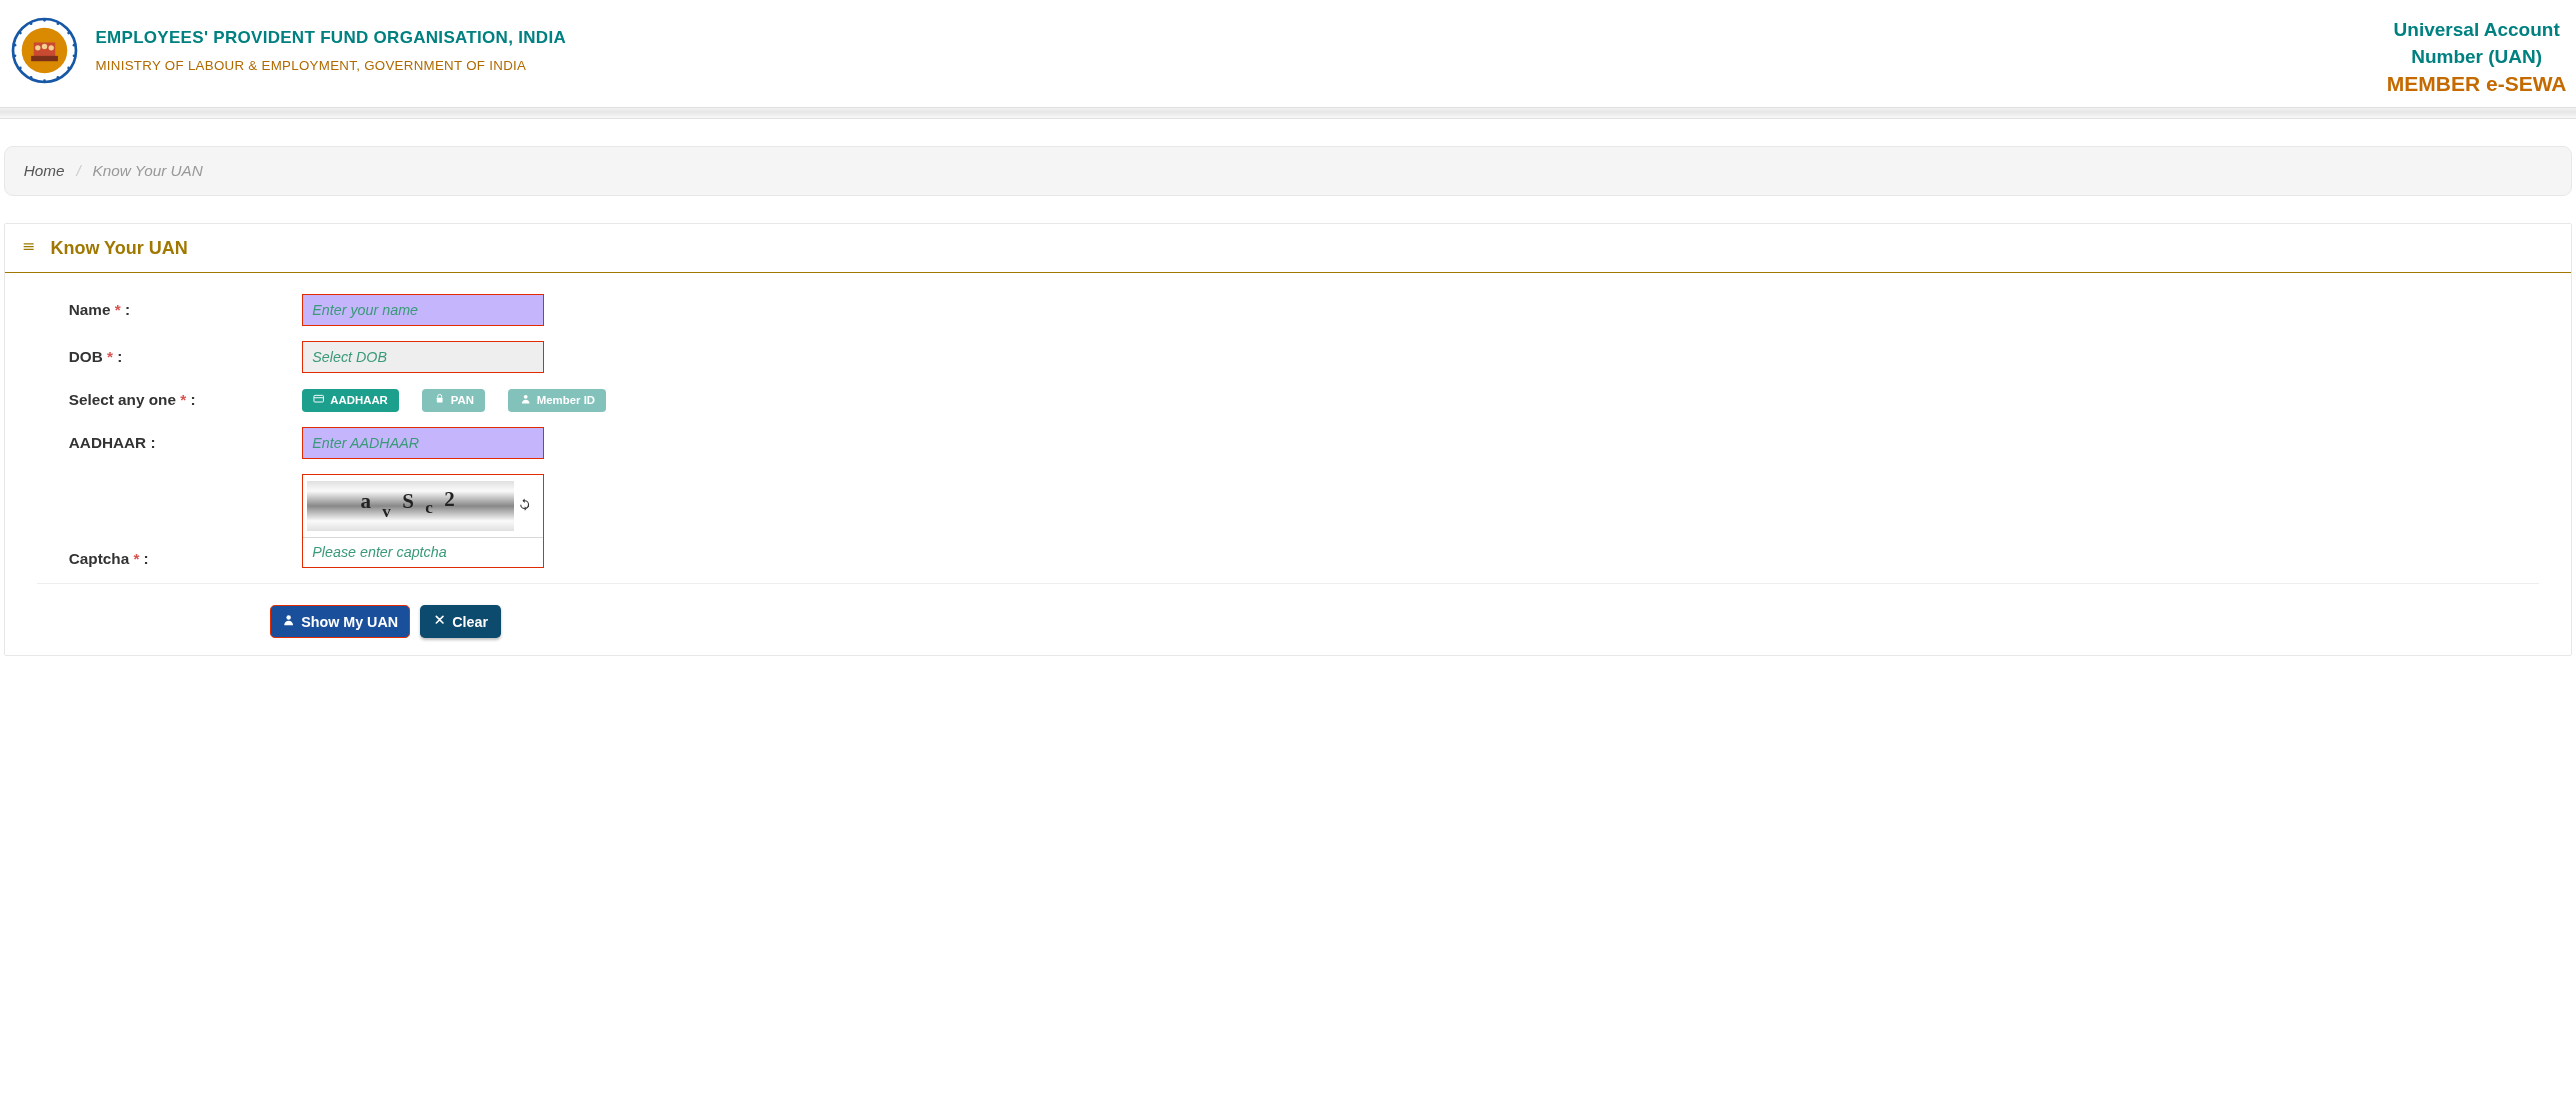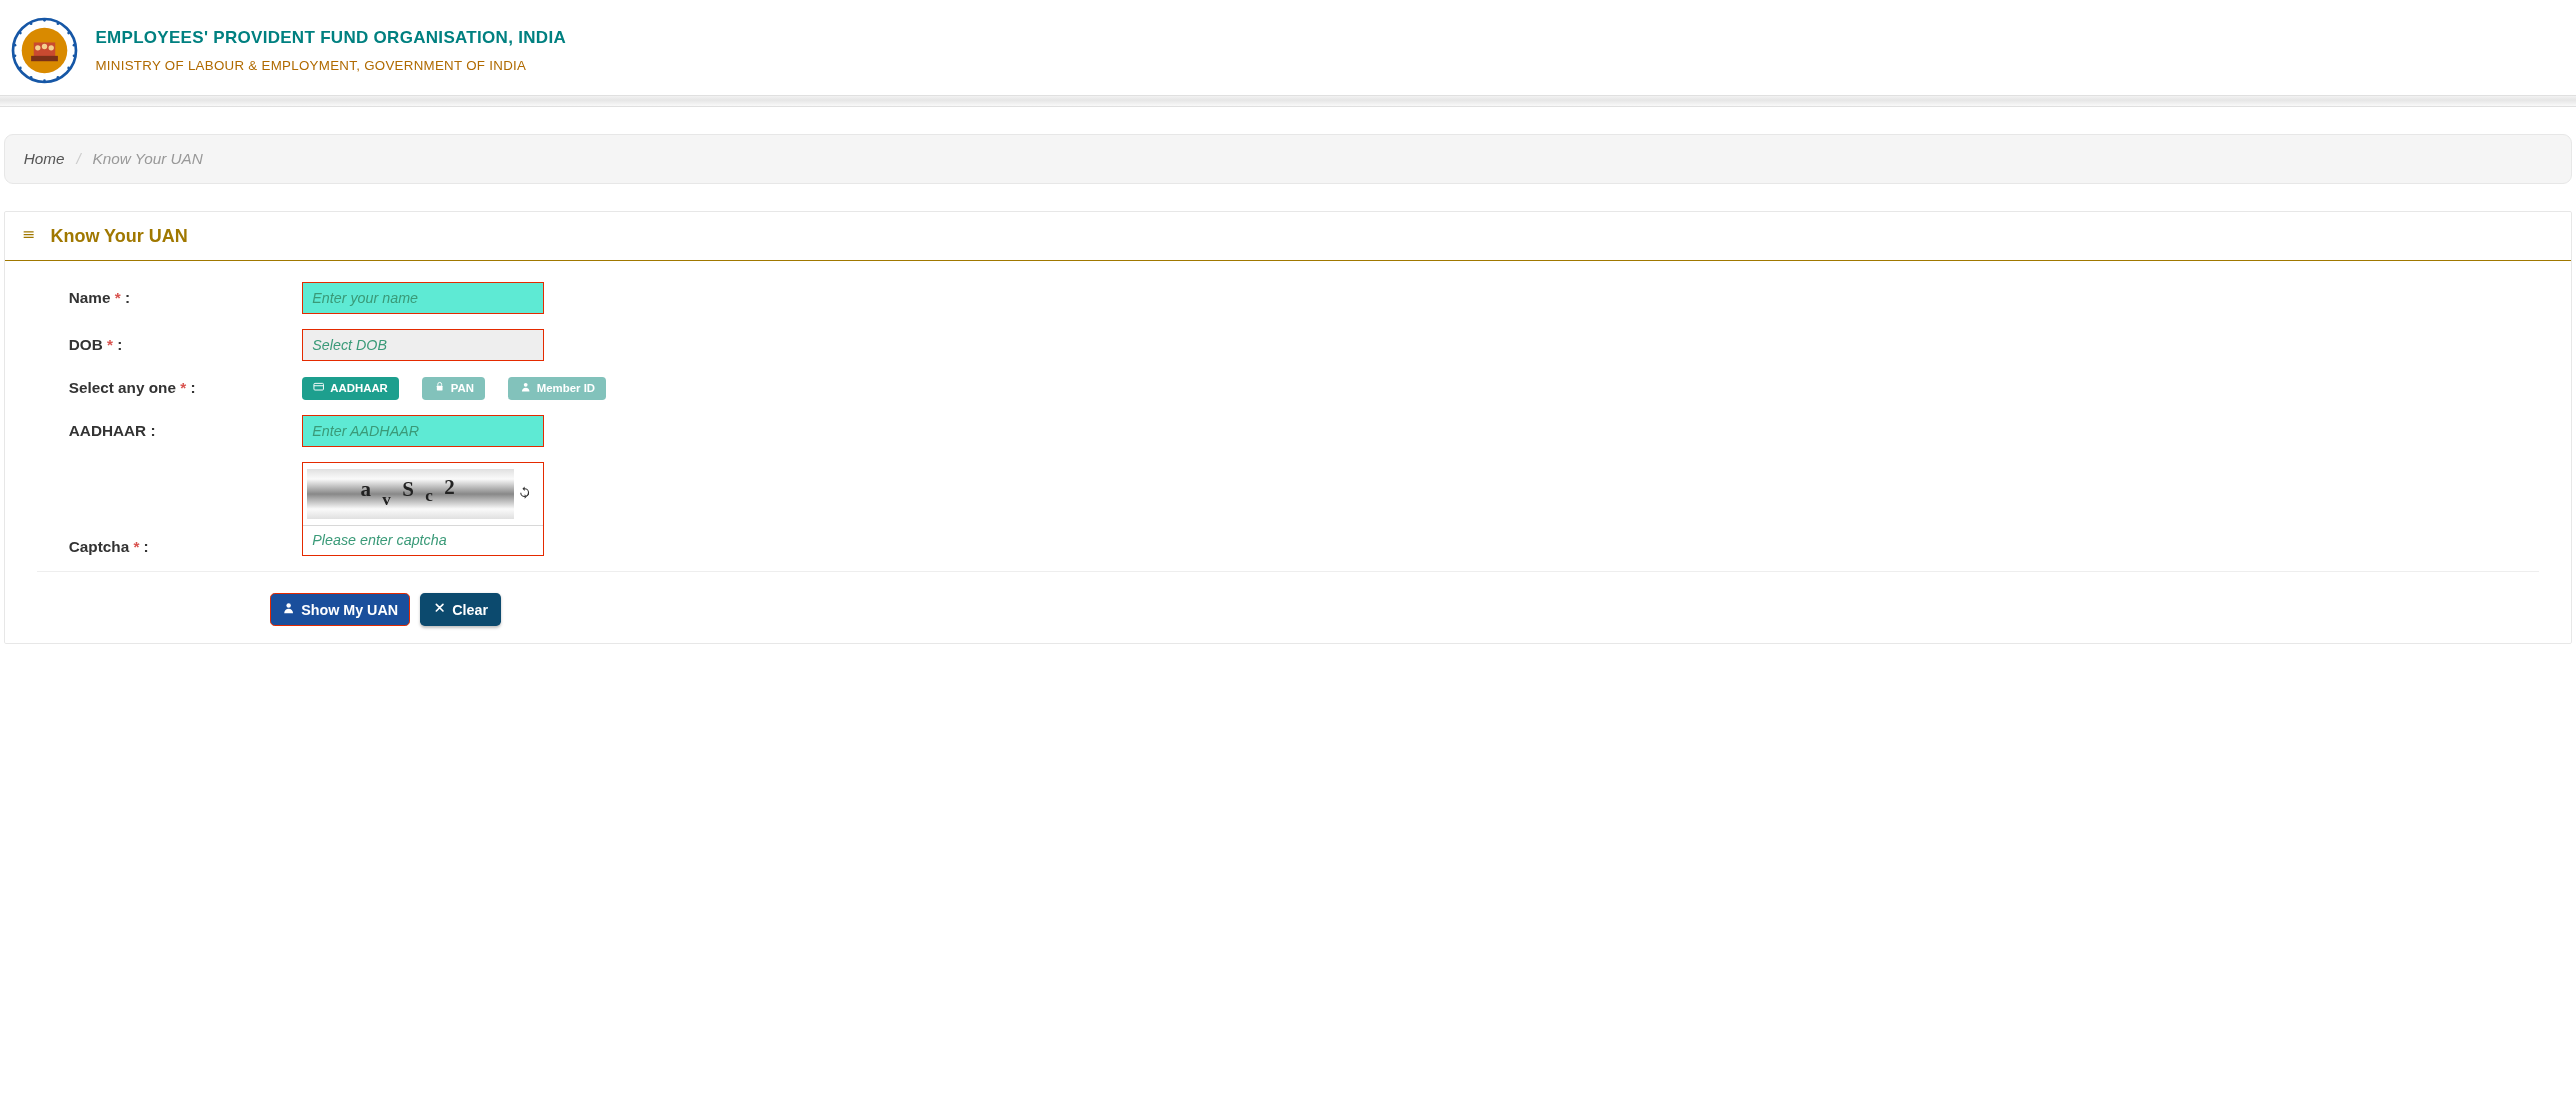--- a/index.html
+++ b/index.html
@@ -117,21 +117,21 @@
     flex: 0 0 auto;
   }
   .text-input {
     width: 242px;
     height: 32px;
     border: 1.9px solid #e42a00;
     padding: 3.8px 9.5px;
     font-size: 14.3px;
     font-style: italic;
     color: #333;
-    background: #5eead4;
+    background: #c4b5fd;
   }
   .text-input.readonly-look {
     background: #eeeeee;
   }
   .text-input::placeholder {
     color: #3a9a78;
     font-style: italic;
   }
   .btn-group {
     display: flex;
@@ -275,20 +275,25 @@
         <circle cx="40" cy="46" r="4" fill="#f4d190"></circle>
         <circle cx="50" cy="44" r="4" fill="#f4d190"></circle>
         <circle cx="60" cy="46" r="4" fill="#f4d190"></circle>
       </svg>
     </div>
     <div>
       <div class="org-title">EMPLOYEES' PROVIDENT FUND ORGANISATION, INDIA</div>
       <div class="org-sub">MINISTRY OF LABOUR &amp; EMPLOYMENT, GOVERNMENT OF INDIA</div>
     </div>
   </div>
+  <div class="header-right">
+    <div class="uan-title">Universal Account</div>
+    <div class="uan-title">Number (UAN)</div>
+    <div class="esewa-title">MEMBER e-SEWA</div>
+  </div>
 </div>
 
 <div class="separator-bar"></div>
 
 <div class="breadcrumb-container">
   <span class="breadcrumb-home">Home</span>
   <span class="breadcrumb-sep">/</span>
   <span class="breadcrumb-current">Know Your UAN</span>
 </div>
 

